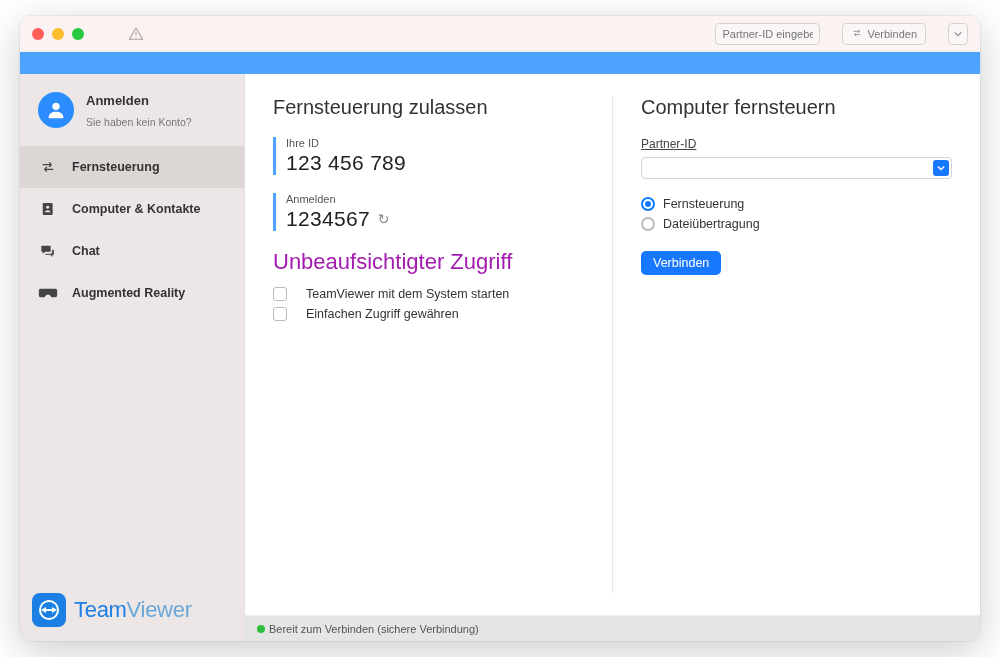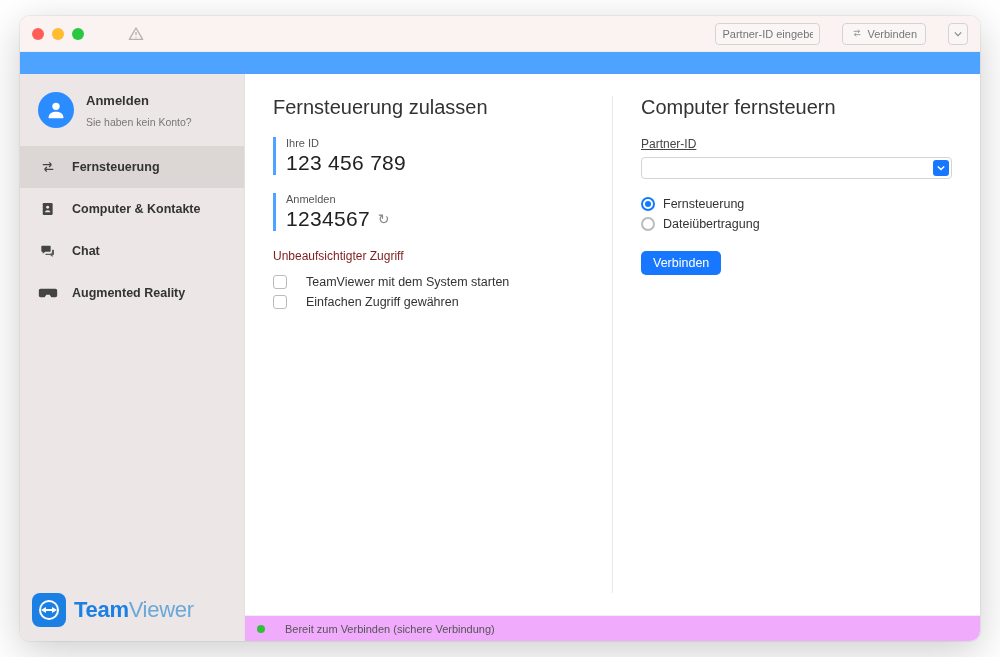--- a/index.html
+++ b/index.html
@@ -130,21 +130,21 @@
   .brand-logo {
     width: 34px; height: 34px; border-radius: 8px;
     background: #1b7fe4;
     display: flex; align-items: center; justify-content: center;
   }
   .brand-text {
     font-size: 22px;
     font-weight: 400;
     letter-spacing: -0.3px;
   }
-  .brand-text .t1 { color: #1b7fe4; font-weight: 700; }
+  .brand-text .t1 { color: #1b7fe4; font-weight: 400; }
   .brand-text .t2 { color: #6aa7d9; }
 
   .content {
     flex: 1;
     display: flex;
     flex-direction: column;
     min-width: 0;
     border-radius: 17px;
   }
   .panels {
@@ -162,21 +162,21 @@
     margin: 22px 0;
   }
 
   h1.sec { font-size: 20px; font-weight: 500; color: #333; margin-bottom: 18px; }
 
   .field { border-left: 3px solid #4da3ff; padding-left: 10px; margin-bottom: 18px; }
   .field .lbl { font-size: 11px; color: #555; margin-bottom: 2px; }
   .field .val { font-size: 21px; color: #222; letter-spacing: 0.3px; display: flex; align-items: center; gap: 8px; }
   .refresh { color: #888; font-size: 14px; cursor: pointer; }
 
-  .panel h2.sec2 { font-size: 12px; font-weight: 500; margin-top: 8px; margin-bottom: 12px; color: #7f1d1d; }
+  .panel h2.sec2 { font-size: 22px; font-weight: 500; margin-top: 8px; margin-bottom: 12px; color: #a21caf; }
 
   .check {
     display: flex; align-items: center; gap: 19px;
     font-size: 12.5px; color: #333; margin-bottom: 6px;
     cursor: pointer;
   }
   .check .box {
     width: 14px; height: 14px; border: 1px solid #bbb; border-radius: 3px; background: #fff;
   }
 
@@ -218,25 +218,25 @@
     font-size: 12.5px;
     font-weight: 500;
     border: none;
     border-radius: 5px;
     padding: 5px 12px;
     cursor: pointer;
   }
 
   .statusbar {
     height: 26px;
-    background: #f0abfc;
+    background: #e5e5e5;
     border-top: 1px solid #eee;
     display: flex;
     align-items: center;
-    gap: 20px;
+    gap: 4px;
     padding: 0 12px;
     font-size: 11px;
     color: #555;
   }
   .status-dot { width: 8px; height: 8px; border-radius: 50%; background: #2fbf3a; }
 </style>
 </head>
 <body>
 
 <div class="window">

